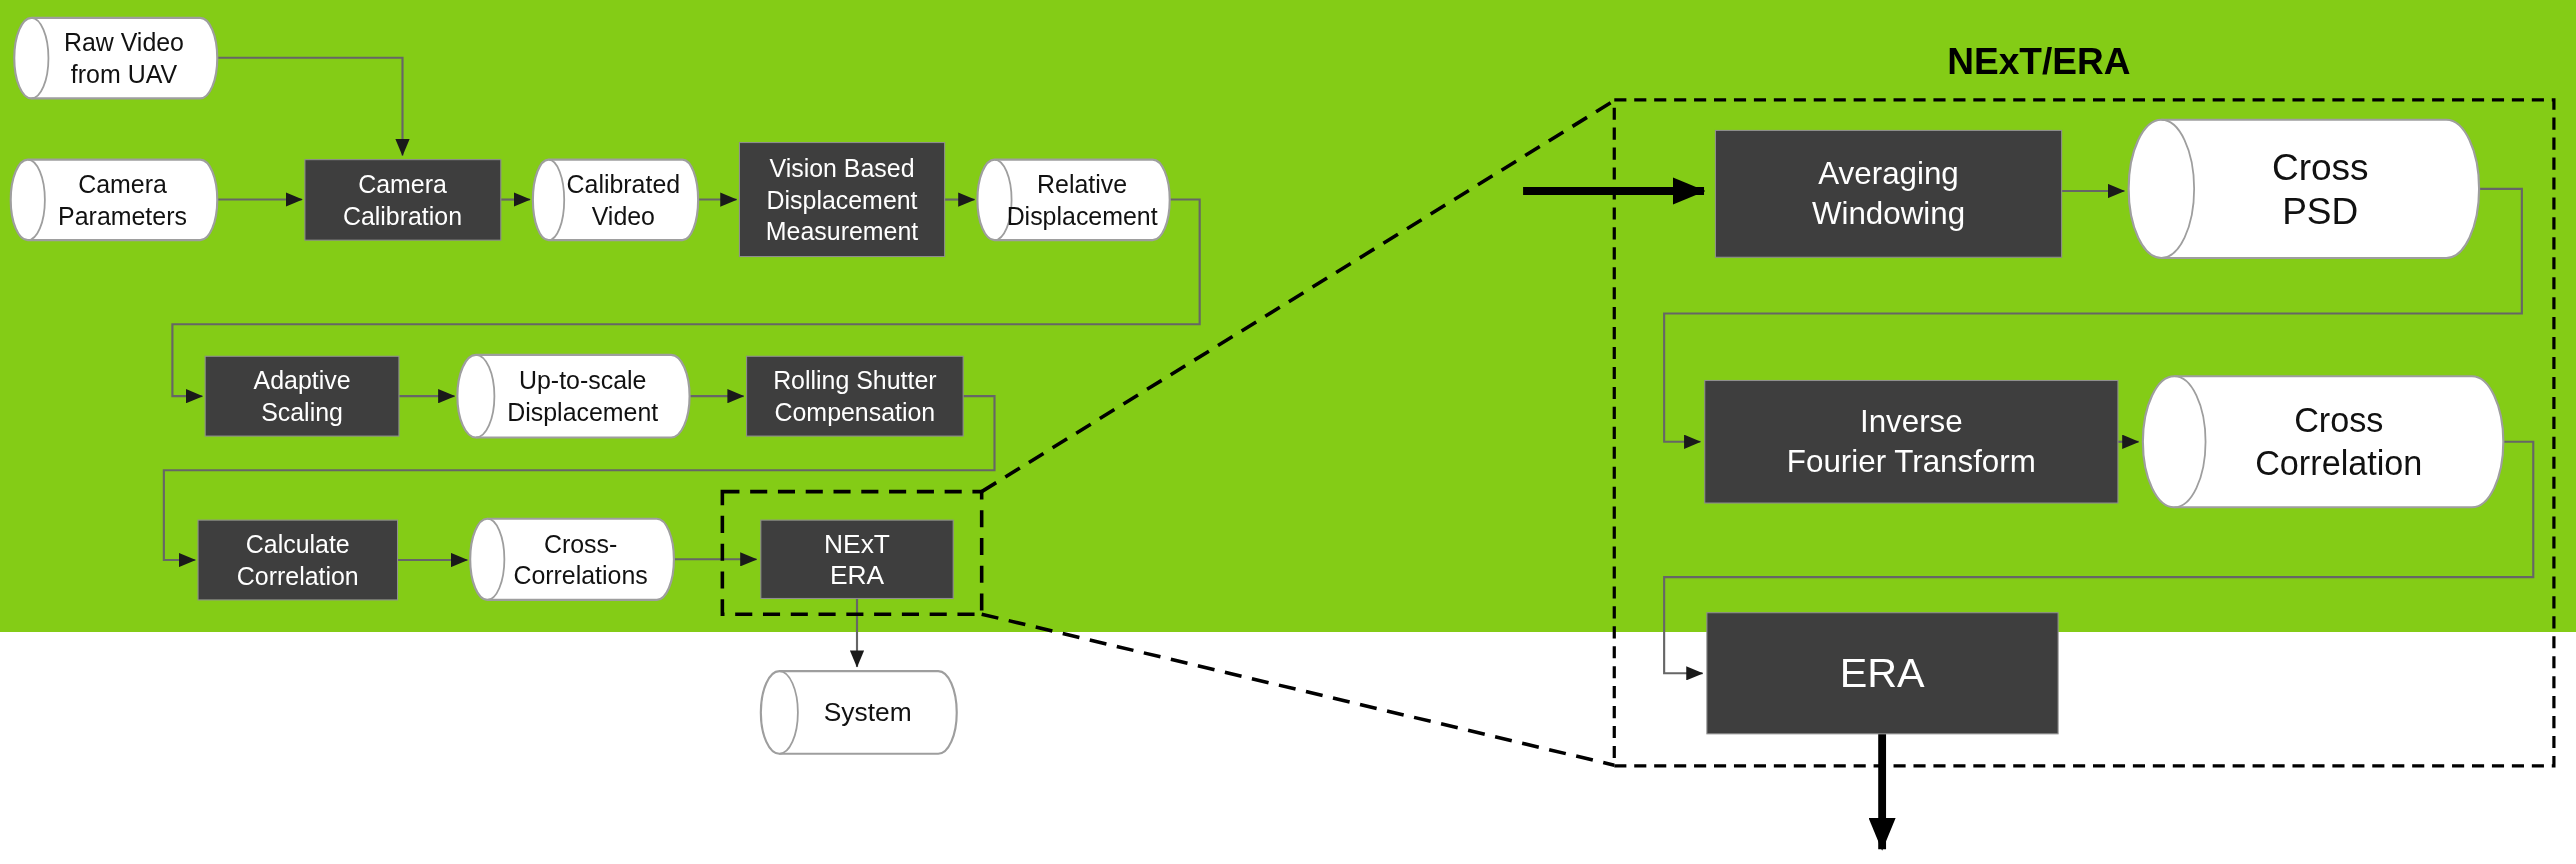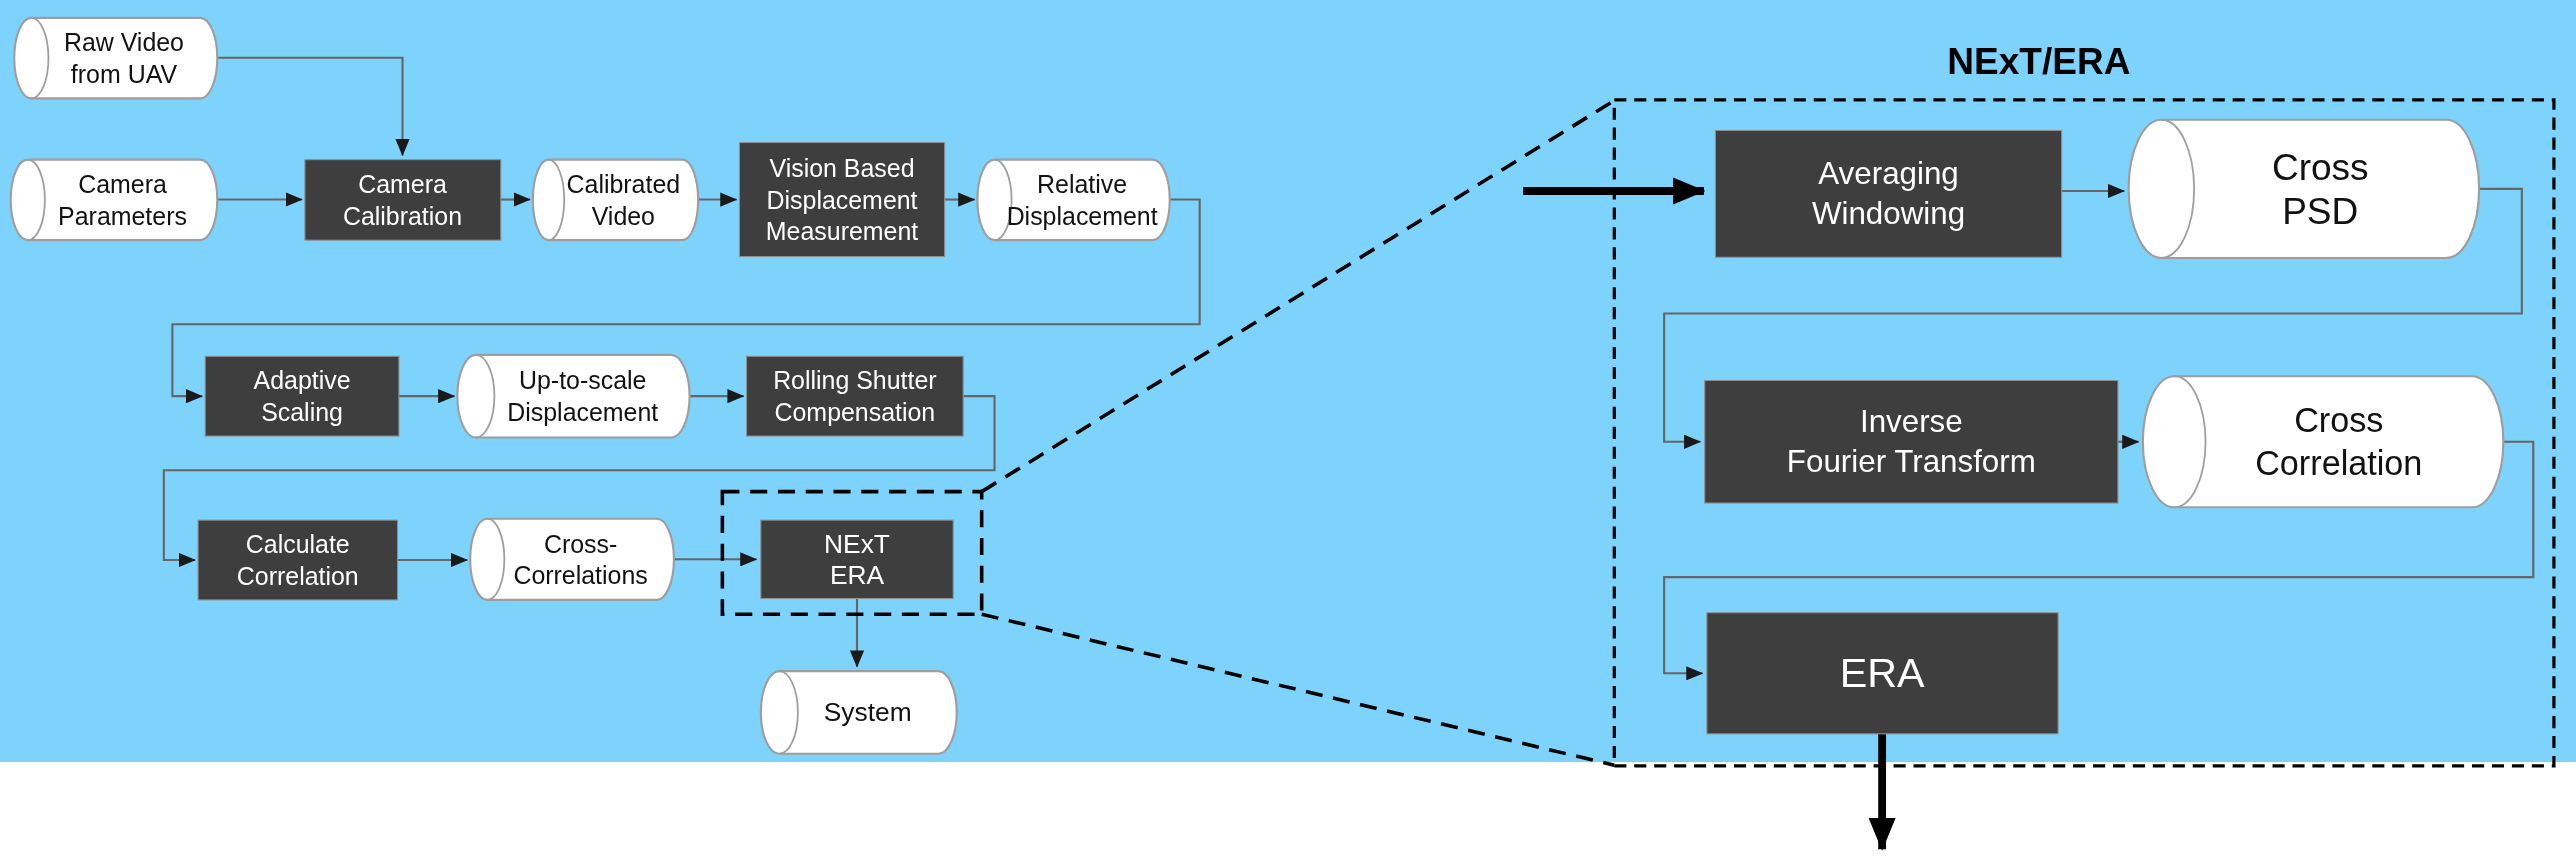--- a/index.html
+++ b/index.html
@@ -1,17 +1,17 @@
 <!DOCTYPE html>
 <html style="font-size:11.4px"><head>
 <meta charset="utf-8">
 <style>
   html,body{margin:0;padding:0;background:#ffffff;}
   body{width:2576px;height:865px;overflow:hidden;}
-  #canvas{position:relative;width:2576px;height:762px;background:#7dd3fc;}
+  #canvas{position:relative;width:2576px;height:632px;background:#84cc16;}
   svg{display:block;}
   text{
     font-family:"Liberation Sans","DejaVu Sans",sans-serif;
     text-anchor:middle;
     dominant-baseline:central;
   }
   .t35{font-size:35px;}
   .t37{font-size:37px;}
   .t44{font-size:44px;}
   .t48{font-size:48px;}

